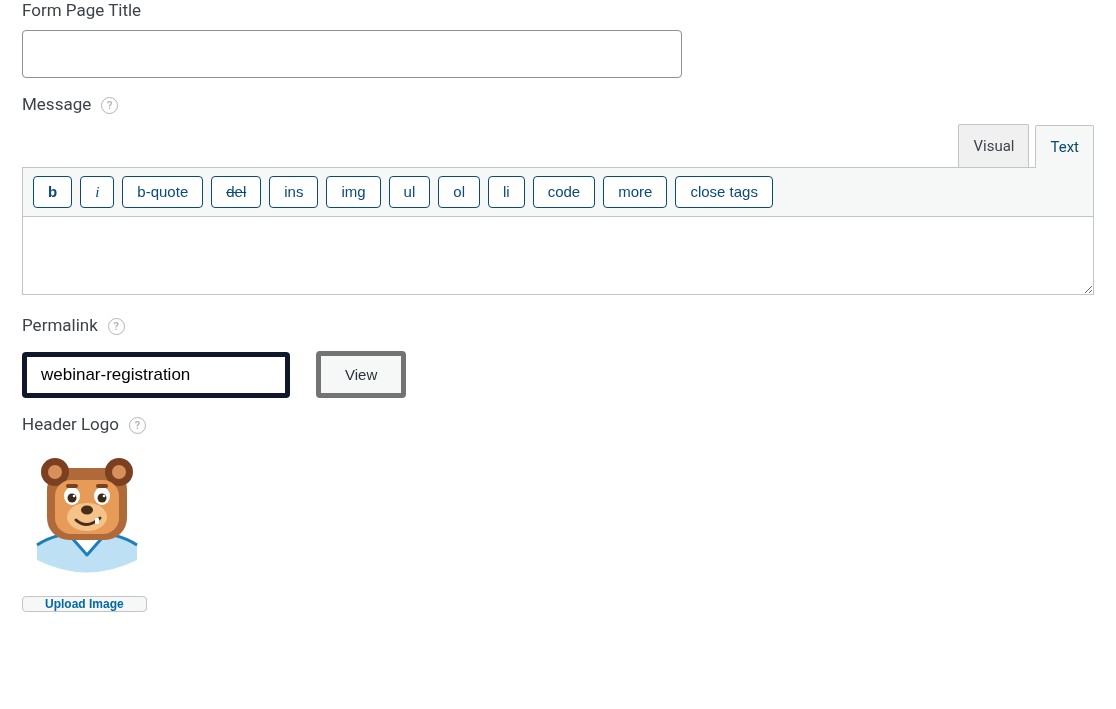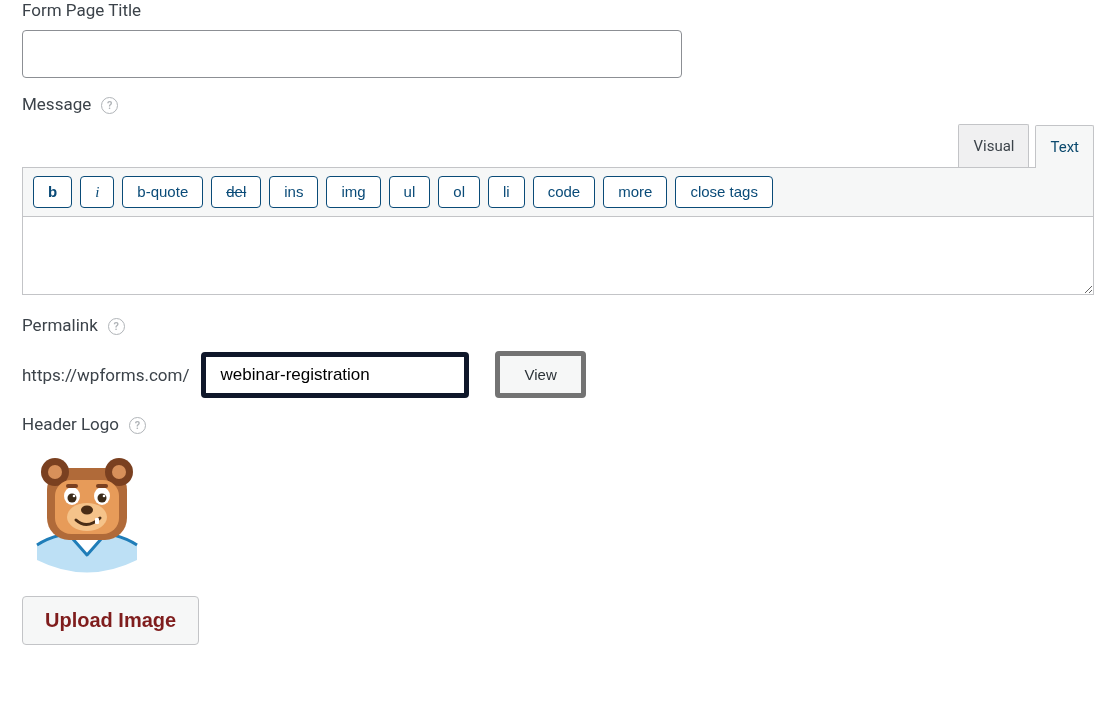--- a/index.html
+++ b/index.html
@@ -136,24 +136,24 @@
     height: 130px;
     margin-top: 16px;
     display: flex;
     align-items: center;
     justify-content: center;
   }
   .upload-btn {
     margin-top: 16px;
     background: #f6f7f7;
     border: 1px solid #c3c4c7;
-    color: #7f1d1d;
-    font-size: 20px;
+    color: #0369a1;
+    font-size: 12px;
     font-weight: 600;
-    padding: 12px 22px;
+    padding: 0 22px;
     border-radius: 4px;
     cursor: pointer;
   }
 </style>
 </head>
 <body>
 
 <div class="wrap">
 
   
@@ -188,21 +188,20 @@
     </div>
     <textarea class="editor-textarea" style=""></textarea>
   </div>
 
   
   <div class="field-label section-title">
     <span>Permalink</span>
     <span class="help-icon">?</span>
   </div>
   <div class="permalink-row">
-    <span class="permalink-prefix">https://wpforms.com/</span>
     <input type="text" class="slug-input" value="webinar-registration" style="">
     <button class="btn-secondary">View</button>
   </div>
 
   
   <div class="field-label section-title">
     <span>Header Logo</span>
     <span class="help-icon">?</span>
   </div>
   <div class="logo-preview">

